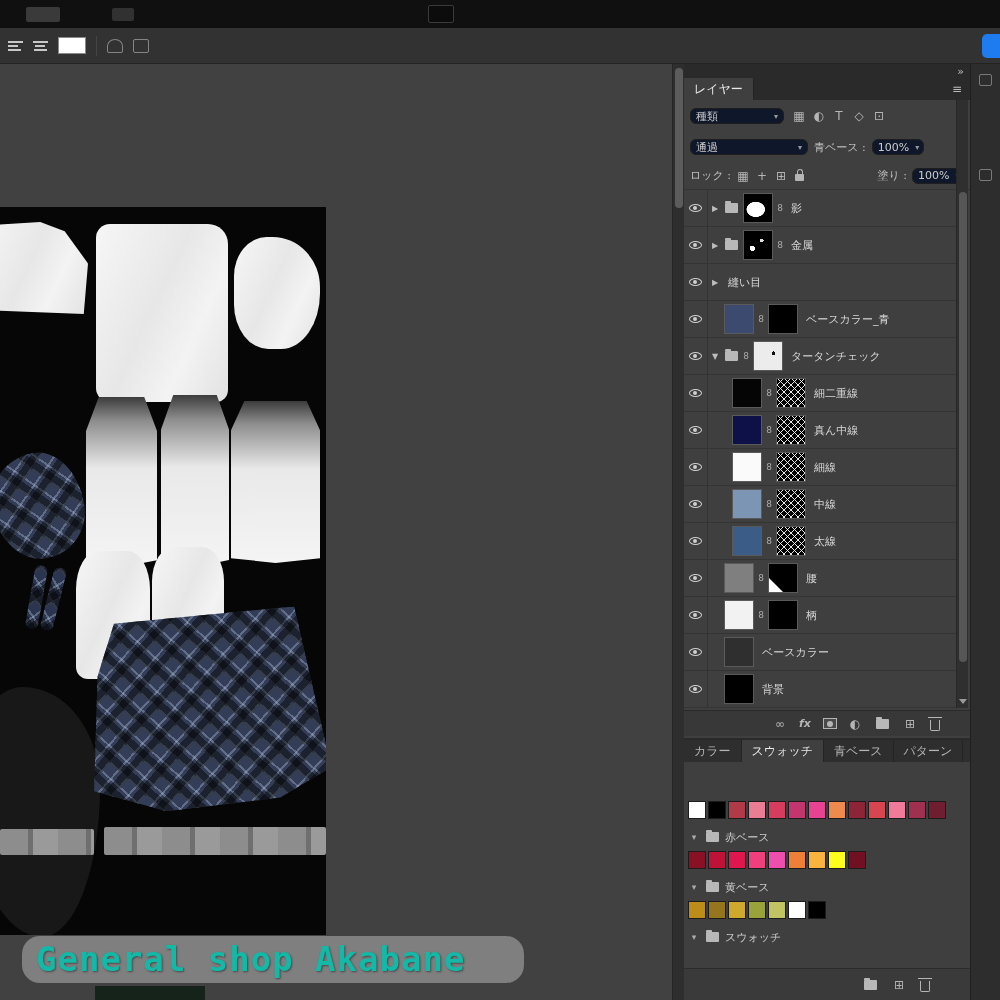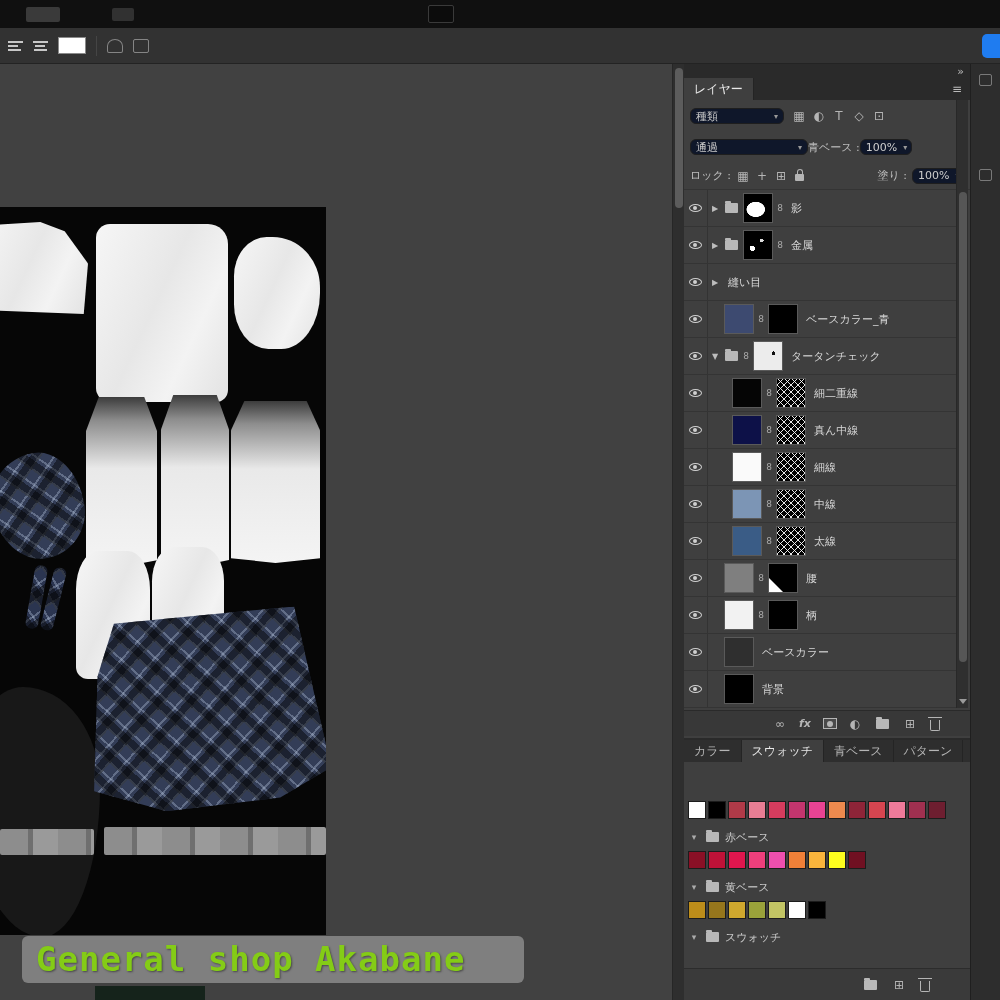--- a/index.html
+++ b/index.html
@@ -38,40 +38,40 @@
   .bottom-strip{left:95px;top:986px;width:110px;height:14px;background:#15231b;}
 
   
   .stroke{color:#fff;font-weight:bold;
     text-shadow:-4px -4px 0 #000,4px -4px 0 #000,-4px 4px 0 #000,4px 4px 0 #000,
                 -4px 0 0 #000,4px 0 0 #000,0 -4px 0 #000,0 4px 0 #000,
                 -3px -3px 0 #000,3px 3px 0 #000,3px -3px 0 #000,-3px 3px 0 #000;}
   .overlay-top{left:0;top:92px;width:960px;text-align:center;font-size:34px;line-height:37px;letter-spacing:5px;}
   .overlay-mid{left:160px;top:486px;width:580px;text-align:center;font-size:35px;line-height:40px;letter-spacing:4px;}
   .overlay-mid .l2{display:inline-block;transform:translateX(92px);}
-  .watermark{left:22px;top:936px;width:502px;height:47px;background:rgba(145,145,145,.78);border-radius:6px;
-             color:#84cc16;font-family:"DejaVu Sans Mono","Liberation Mono",monospace;font-weight:bold;
+  .watermark{left:22px;top:936px;width:502px;height:47px;background:rgba(145,145,145,.78);border-radius:18px;
+             color:#14b8a6;font-family:"DejaVu Sans Mono","Liberation Mono",monospace;font-weight:bold;
              font-size:34px;line-height:47px;padding-left:14px;letter-spacing:1px;
              text-shadow:1px 1px 2px rgba(60,60,60,.8);white-space:nowrap;overflow:hidden;}
 
   
   .right-dock{left:970px;top:64px;width:30px;height:936px;background:#2d2d2d;border-left:1px solid #1f1f1f;}
   .dock-ic{position:absolute;left:8px;width:13px;height:12px;border:1px solid #9a9a9a;border-radius:2px;opacity:.7;}
 
   
   .panel{background:#3f3f3f;color:#d6d6d6;font-size:11px;}
   .phead-strip{left:684px;top:64px;width:286px;height:14px;background:#2a2a2a;color:#bbb;
                display:flex;justify-content:flex-end;align-items:center;padding-right:6px;font-size:11px;}
   .ptabbar{left:684px;top:78px;width:286px;height:22px;background:#2a2a2a;display:flex;align-items:flex-end;}
   .ptab{padding:0 10px;height:22px;line-height:22px;font-size:12px;color:#b5b5b5;background:#2e2e2e;border-right:1px solid #242424;white-space:nowrap;margin-top:28px;}
   .ptab.active{background:#3f3f3f;color:#e9e9e9;}
   .pmenu{margin-left:auto;color:#bbb;padding:0 8px;font-size:12px;line-height:22px;}
 
   .filter-row{left:684px;top:100px;width:286px;height:32px;display:flex;align-items:center;gap:4px;padding:0 6px;}
-  .blend-row{left:684px;top:132px;width:286px;height:30px;display:flex;align-items:center;padding:0 6px;}
+  .blend-row{left:684px;top:132px;width:286px;height:30px;display:flex;align-items:center;gap:6px;padding:0 6px;}
   .lock-row{left:684px;top:162px;width:286px;height:28px;display:flex;align-items:center;gap:5px;padding:0 6px;border-bottom:1px solid #343434;}
   .dd{height:16px;background:#0f172a;border:1px solid #1e1e1e;border-radius:6px;color:#ccc;
       display:flex;align-items:center;justify-content:space-between;padding:0 5px;gap:6px;white-space:nowrap;}
   .dd .caret{font-size:8px;color:#999;}
   .lbl{color:#c0c0c0;white-space:nowrap;}
   .bar-ic{color:#b5b5b5;font-size:12px;line-height:1;display:inline-flex;align-items:center;justify-content:center;min-width:14px;}
   .ic-fx-icon{font-style:italic;font-weight:bold;font-size:11px;}
 
   
   .layer-list{left:684px;top:190px;width:272px;height:518px;overflow:hidden;background:#3f3f3f;}

